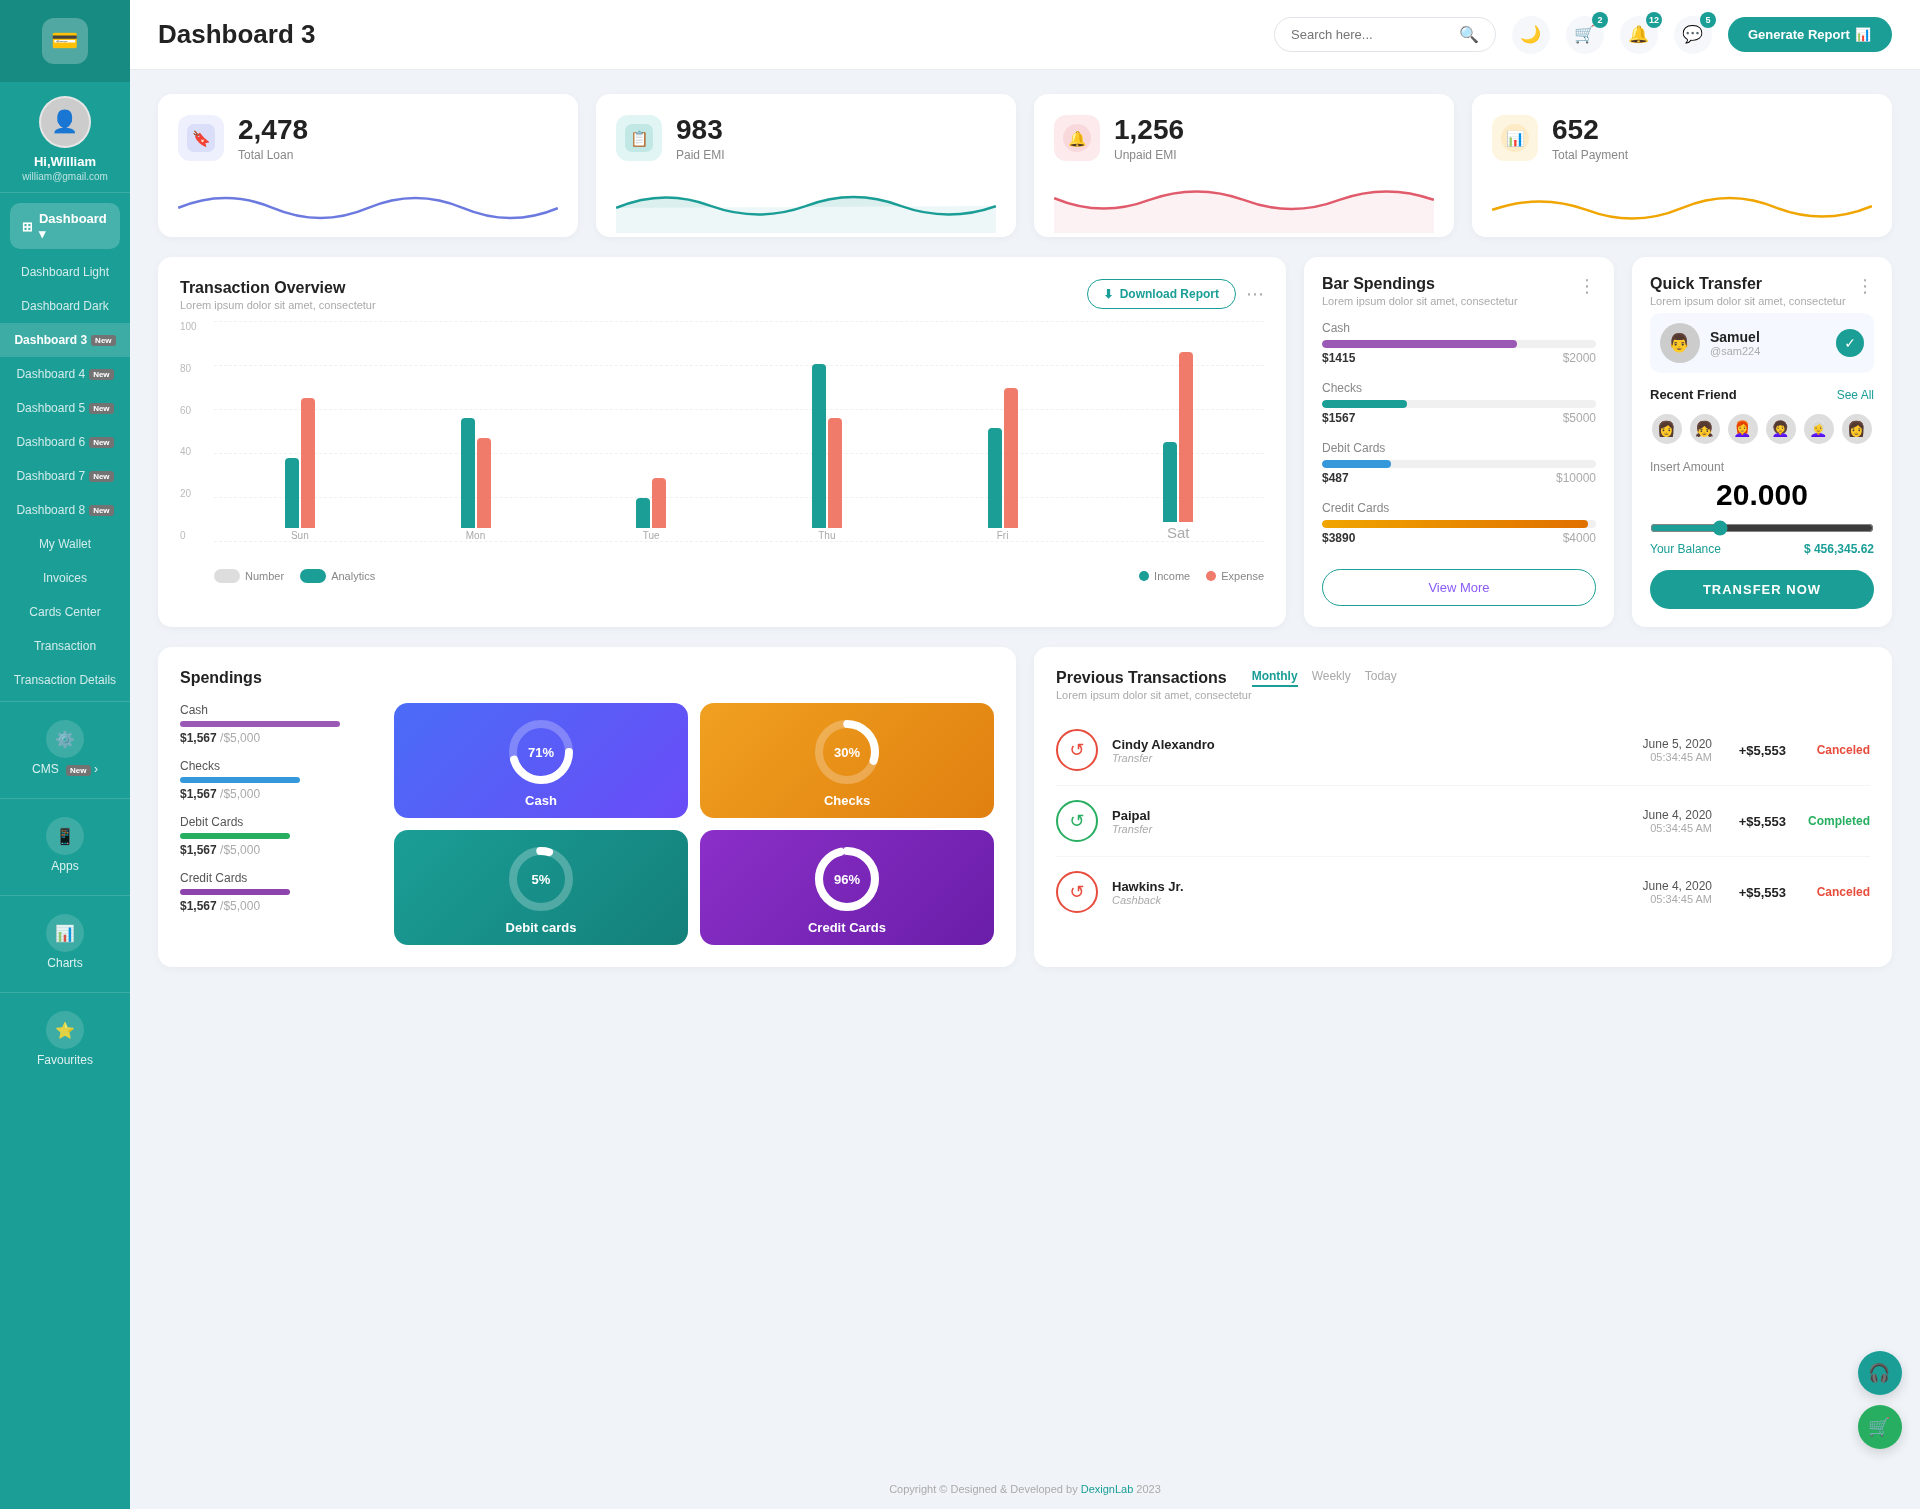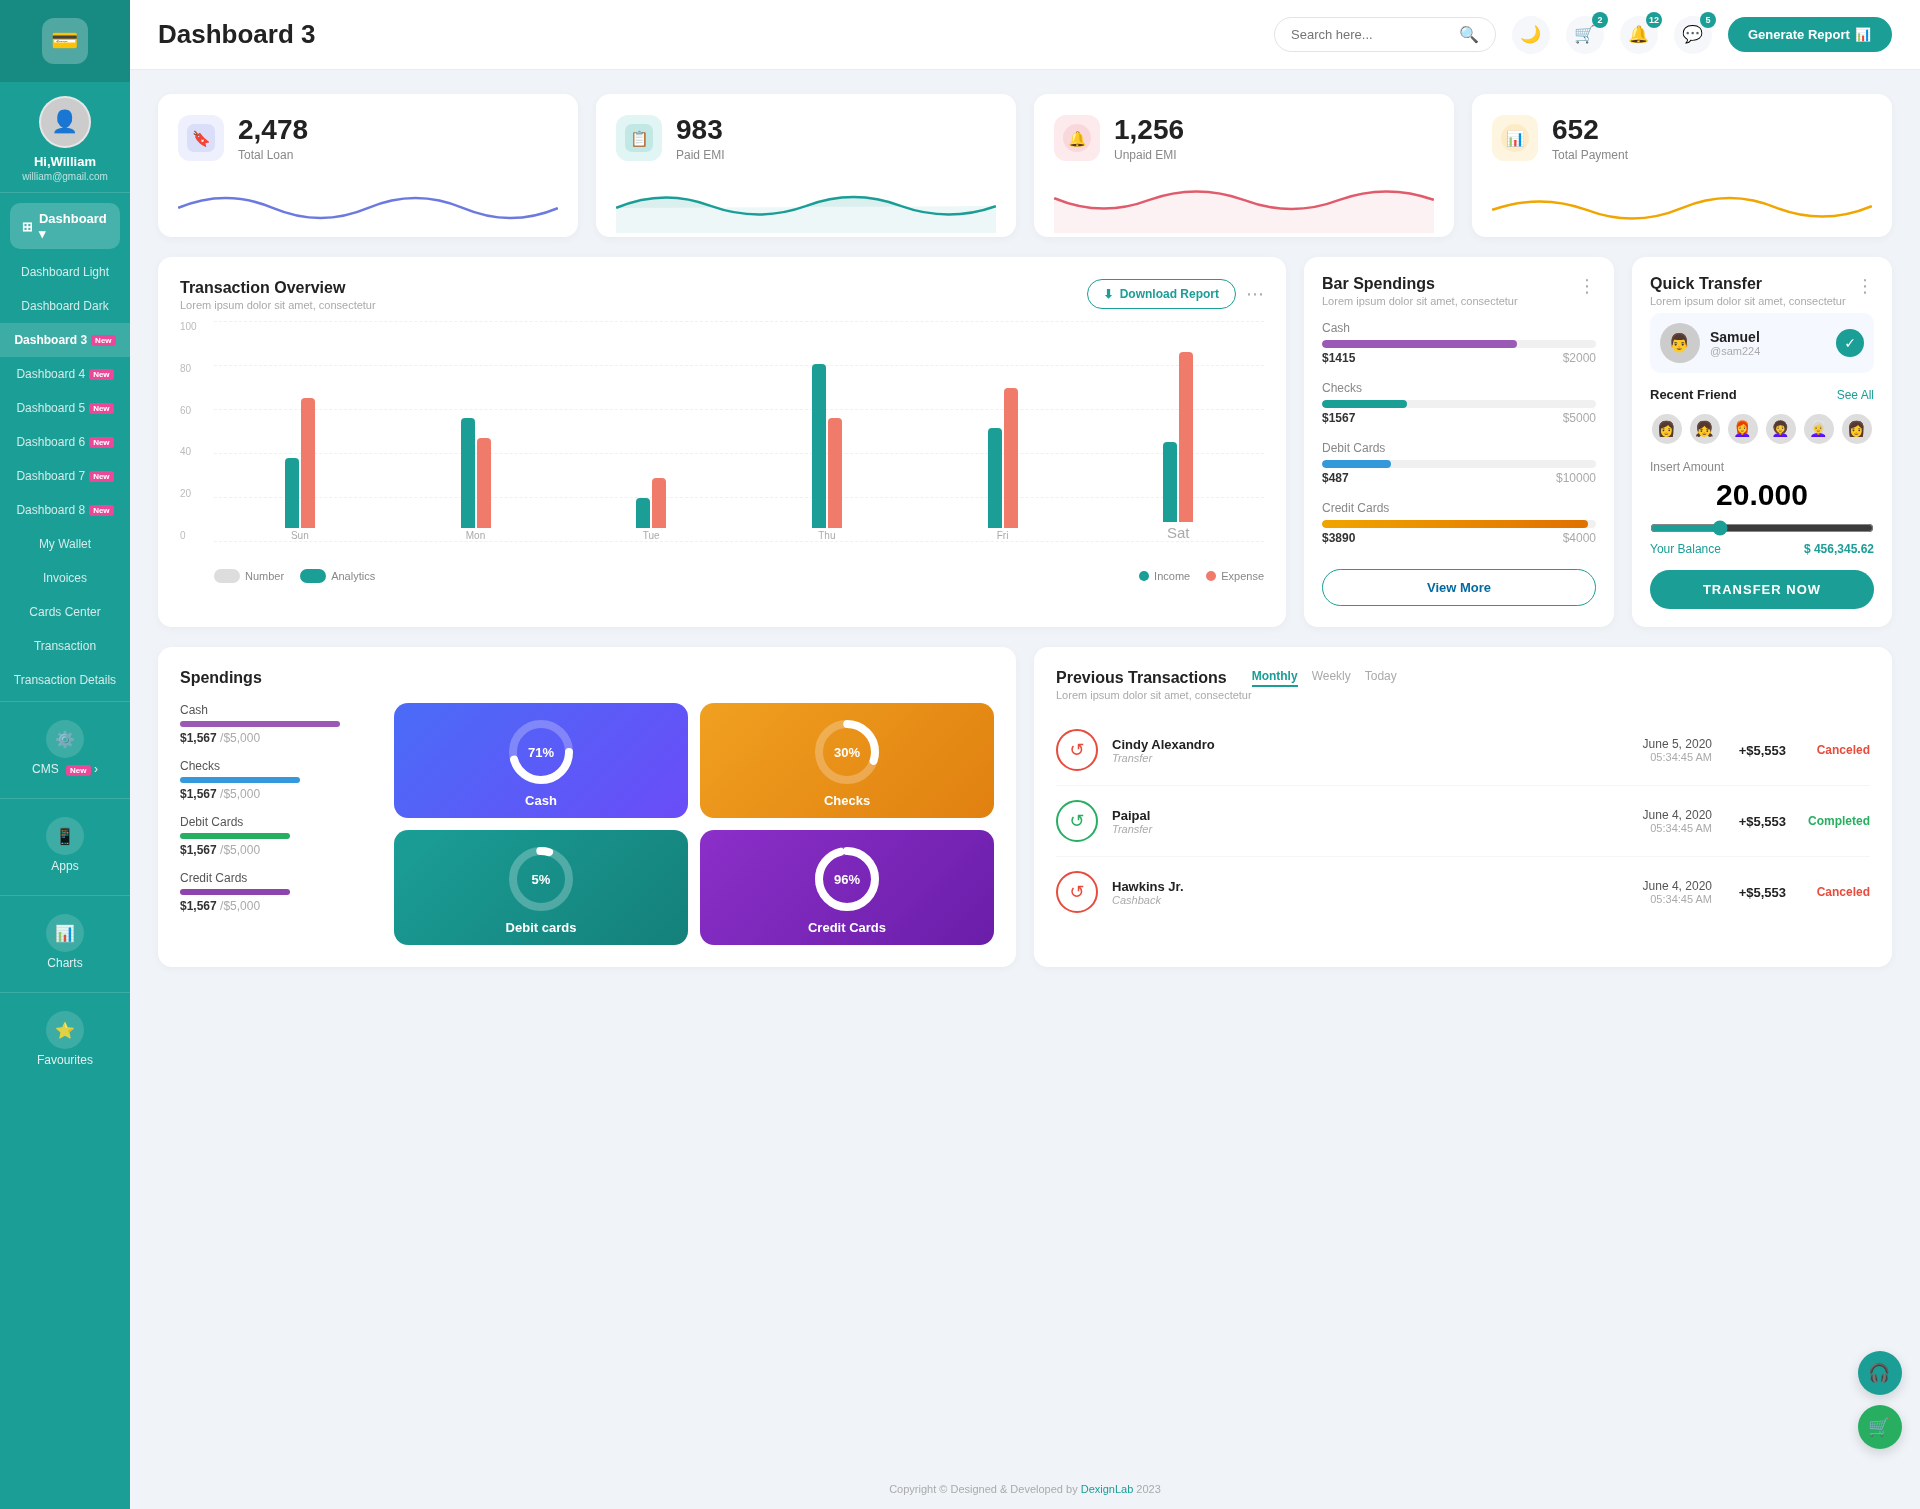--- a/index.html
+++ b/index.html
@@ -66,21 +66,21 @@
       width: 100%; padding: 10px 0;
       display: flex; align-items: center; justify-content: center;
       color: rgba(255,255,255,0.8);
       font-size: 12px;
       cursor: pointer;
       position: relative;
       text-align: center;
     }
     .sidebar-nav-item.active { background: rgba(255,255,255,0.15); color: white; font-weight: 600; }
     .new-badge {
-      background: #ec4899;
+      background: #737373;
       color: white; font-size: 8px; font-weight: 700;
       padding: 1px 4px; border-radius: 3px;
       margin-left: 4px;
     }
 
     .sidebar-section {
       width: 100%;
       display: flex; flex-direction: column; align-items: center;
       padding: 10px 0;
       border-top: 1px solid rgba(255,255,255,0.15);
@@ -197,22 +197,22 @@
     .bar-spendings-card {
       background: white; border-radius: 14px; padding: 18px;
       box-shadow: 0 2px 8px rgba(0,0,0,0.04);
     }
     .spending-item { margin-bottom: 16px; }
     .spending-label { font-size: 12px; color: #888; margin-bottom: 5px; display: flex; justify-content: space-between; }
     .progress-bar { height: 8px; border-radius: 4px; background: #f0f0f0; overflow: hidden; }
     .progress-fill { height: 100%; border-radius: 4px; }
     .view-more-btn {
       width: 100%; padding: 10px; border: 1.5px solid #1a9e96;
-      border-radius: 25px; color: #0369a1; background: white;
-      font-size: 13px; font-weight: 700; cursor: pointer; margin-top: 8px;
+      border-radius: 25px; color: #8b5cf6; background: white;
+      font-size: 13px; font-weight: 400; cursor: pointer; margin-top: 8px;
     }
 
     
     .quick-transfer-card {
       background: white; border-radius: 14px; padding: 18px;
       box-shadow: 0 2px 8px rgba(0,0,0,0.04);
     }
     .transfer-user { display: flex; align-items: center; gap: 10px; background: #f5f9ff; border-radius: 10px; padding: 10px; margin-bottom: 14px; }
     .transfer-avatar { width: 40px; height: 40px; border-radius: 50%; background: #ccc; overflow: hidden; font-size: 18px; display: flex; align-items: center; justify-content: center; }
     .transfer-name { font-size: 14px; font-weight: 700; color: #222; }

